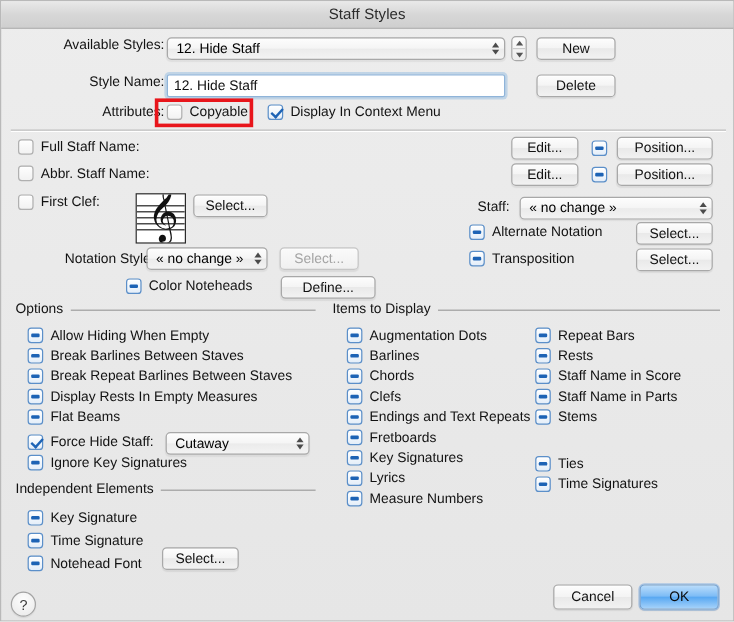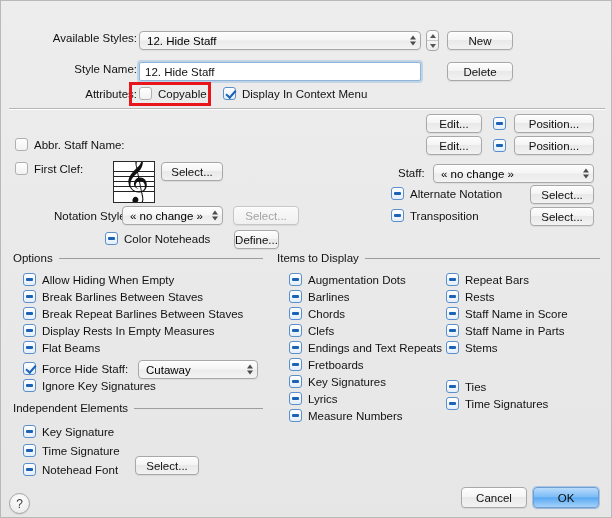--- a/index.html
+++ b/index.html
@@ -184,20 +184,23 @@
     font-size: 44px; line-height:44px; color:#111;
     font-family: "DejaVu Sans", sans-serif;
   }
   .abs { position:absolute; }
 </style>
 </head>
 <body>
 
 <div id="dialog">
 
+  <div class="titlebar">
+    <span class="title">Staff Styles</span>
+  </div>
 
   <div class="abs row" style="left:36px; top:31px; width:100px; justify-content:flex-end;">
     <span class="lbl">Available Styles:</span>
   </div>
   <div class="abs popup" style="left:138px; top:30px; width:282px;">
     <span>12.  Hide Staff</span>
     <span class="arrows">
         <i class="up"></i>
         <i class="dn"></i>
       </span>
@@ -228,20 +231,24 @@
   <div class="abs cbrow" style="left:222px; top:86px;">
     <span class="cb on"></span>
     <span class="txt">Display In Context Menu</span>
   </div>
 
   <div class="redbox" style="left:128px; top:81px; width:82px; height:24px;"></div>
 
   <div class="abs hr" style="left:8px; top:107px; width:596px;"></div>
   <div class="abs hr2" style="left:8px; top:108px; width:596px;"></div>
 
+  <div class="abs cbrow" style="left:14px; top:115px;">
+    <span class="cb off"></span>
+    <span class="txt">Full Staff Name:</span>
+  </div>
   <div class="abs btn" style="left:425px; top:113px; width:56px;">Edit...</div>
   <span class="abs cb mixed" style="left:492px; top:116px;"></span>
   <div class="abs btn" style="left:513px; top:113px; width:80px;">Position...</div>
 
   <div class="abs cbrow" style="left:14px; top:137px;">
     <span class="cb off"></span>
     <span class="txt">Abbr. Staff Name:</span>
   </div>
   <div class="abs btn" style="left:425px; top:135px; width:56px;">Edit...</div>
   <span class="abs cb mixed" style="left:492px; top:138px;"></span>
@@ -291,21 +298,21 @@
         <i class="up"></i>
         <i class="dn"></i>
       </span>
   </div>
   <div class="abs btn disabled" style="left:232px; top:205px; width:66px;">Select...</div>
 
   <div class="abs cbrow" style="left:104px; top:231px;">
     <span class="cb mixed"></span>
     <span class="txt">Color Noteheads</span>
   </div>
-  <div class="abs btn" style="left:233px; top:229px; width:45px;">Define...</div>
+  <div class="abs btn" style="left:233px; top:229px; width:79px;">Define...</div>
 
   <div class="abs grouphdr" style="left:12px; top:251px; width:250px;">
     <span class="gtitle">Options</span>
     <span class="gline"></span>
   </div>
 
   <div class="abs" style="left:22px; top:268px;">
     <div class="cbrow" style="height:17px;">
       <span class="cb mixed"></span>
       <span class="txt">Allow Hiding When Empty</span>

